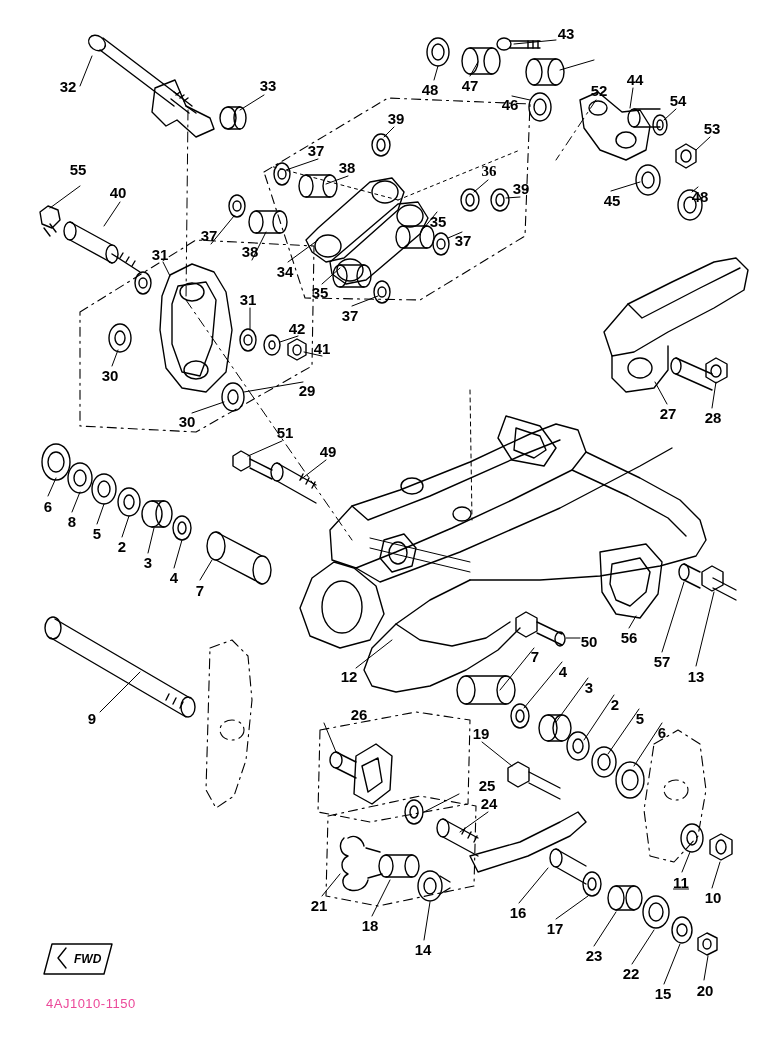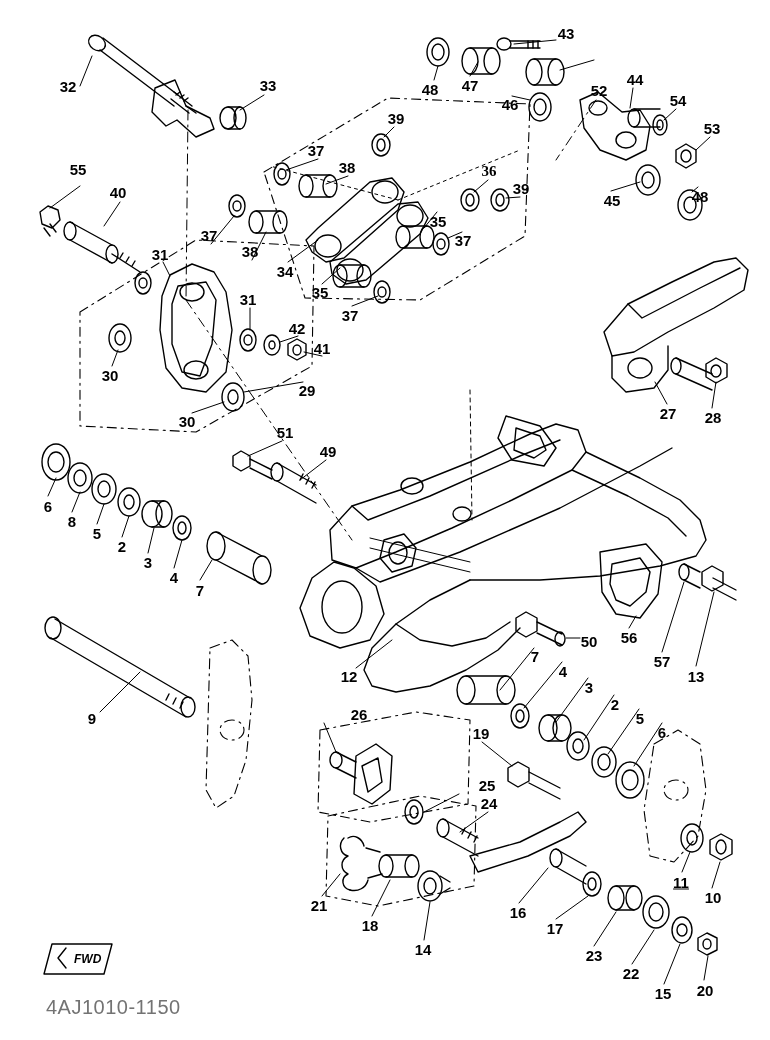--- a/index.html
+++ b/index.html
@@ -30,23 +30,23 @@
     font-size: 15px;
     font-weight: bold;
     color: #000000;
     white-space: nowrap;
     line-height: 1;
     transform: translate(-50%, -50%);
   }
   .partnum {
     position: absolute;
     font-family: "Liberation Sans", sans-serif;
-    font-size: 20px;
+    font-size: 13px;
     letter-spacing: 0.5px;
-    color: #737373;
+    color: #ec4899;
     white-space: nowrap;
   }
   .fwd-label {
     position: absolute;
     font-family: "Liberation Sans", sans-serif;
     font-size: 12px;
     font-weight: bold;
     font-style: italic;
     color: #000000;
   }

